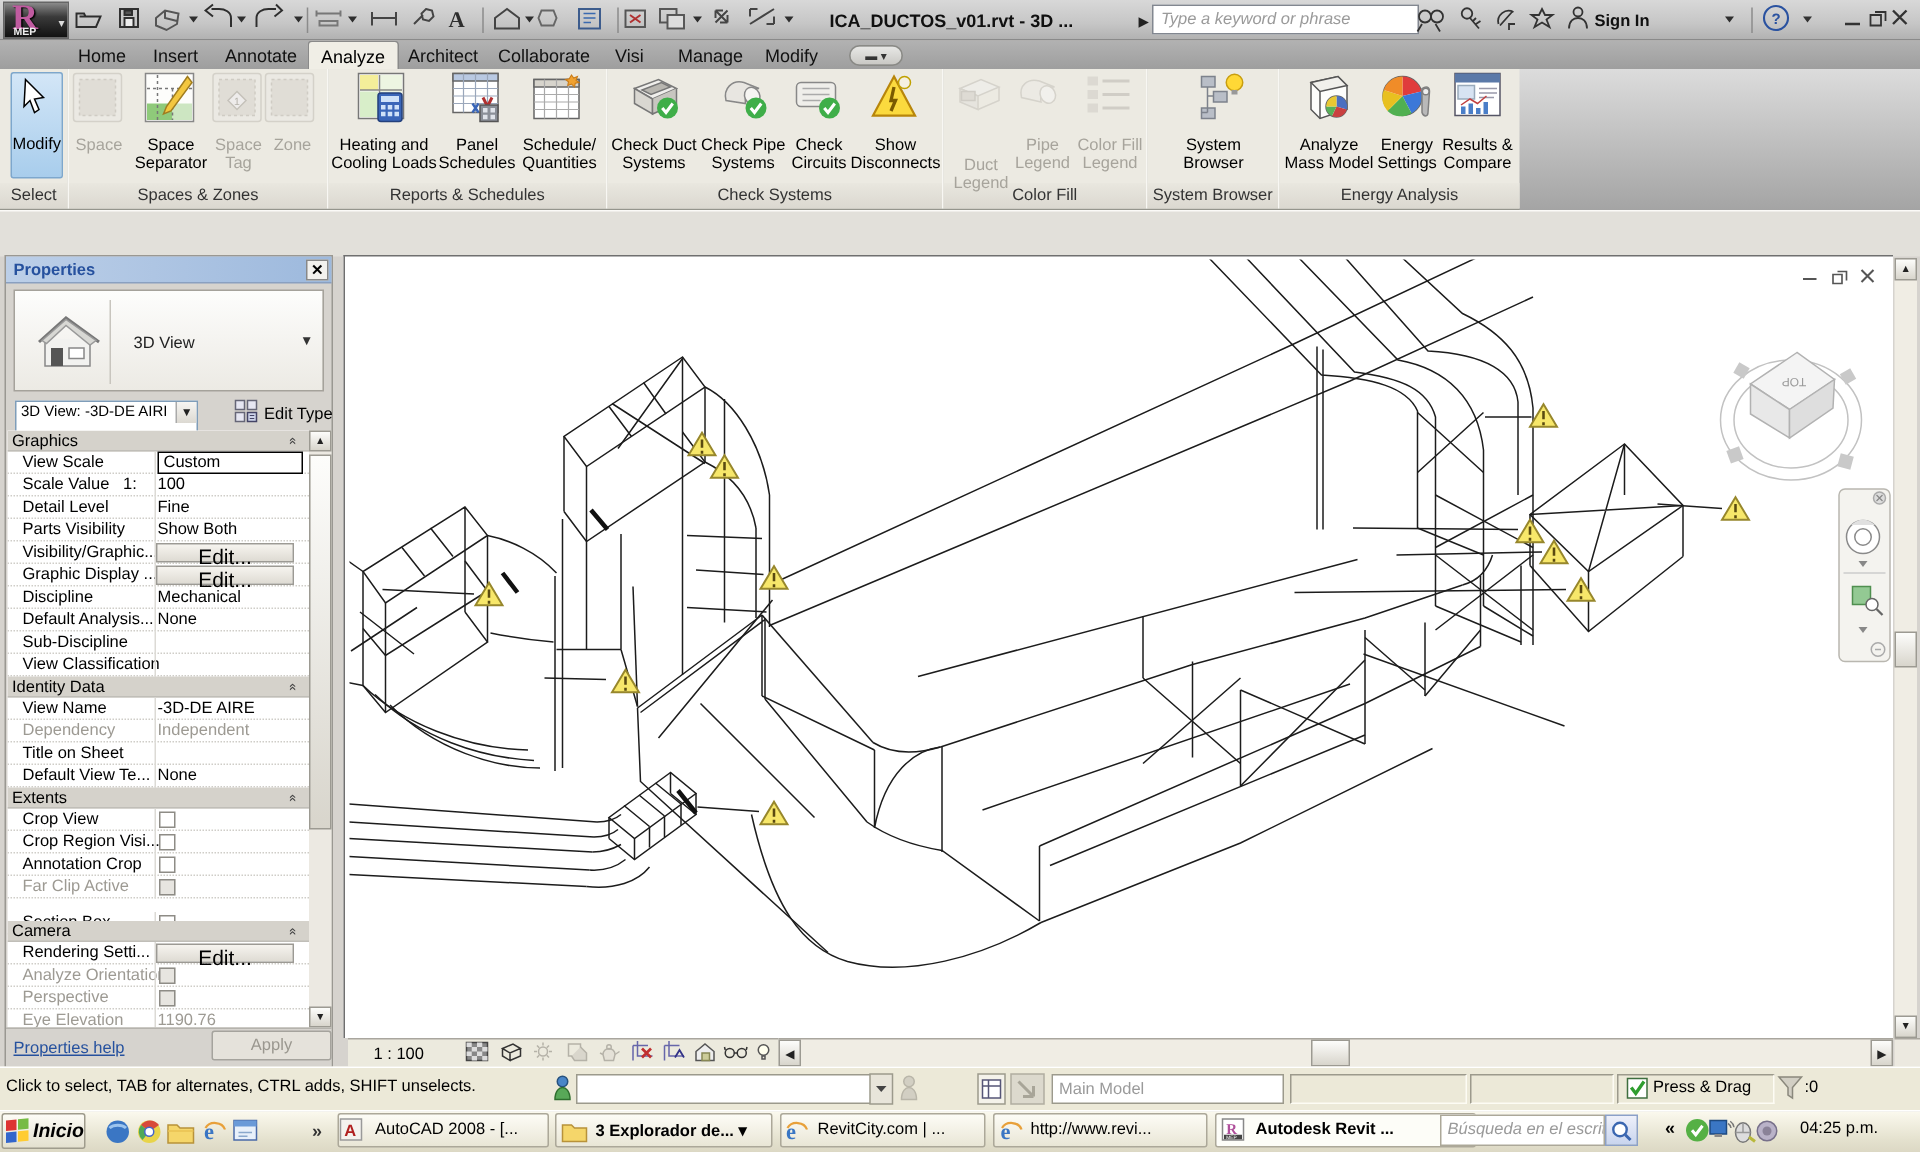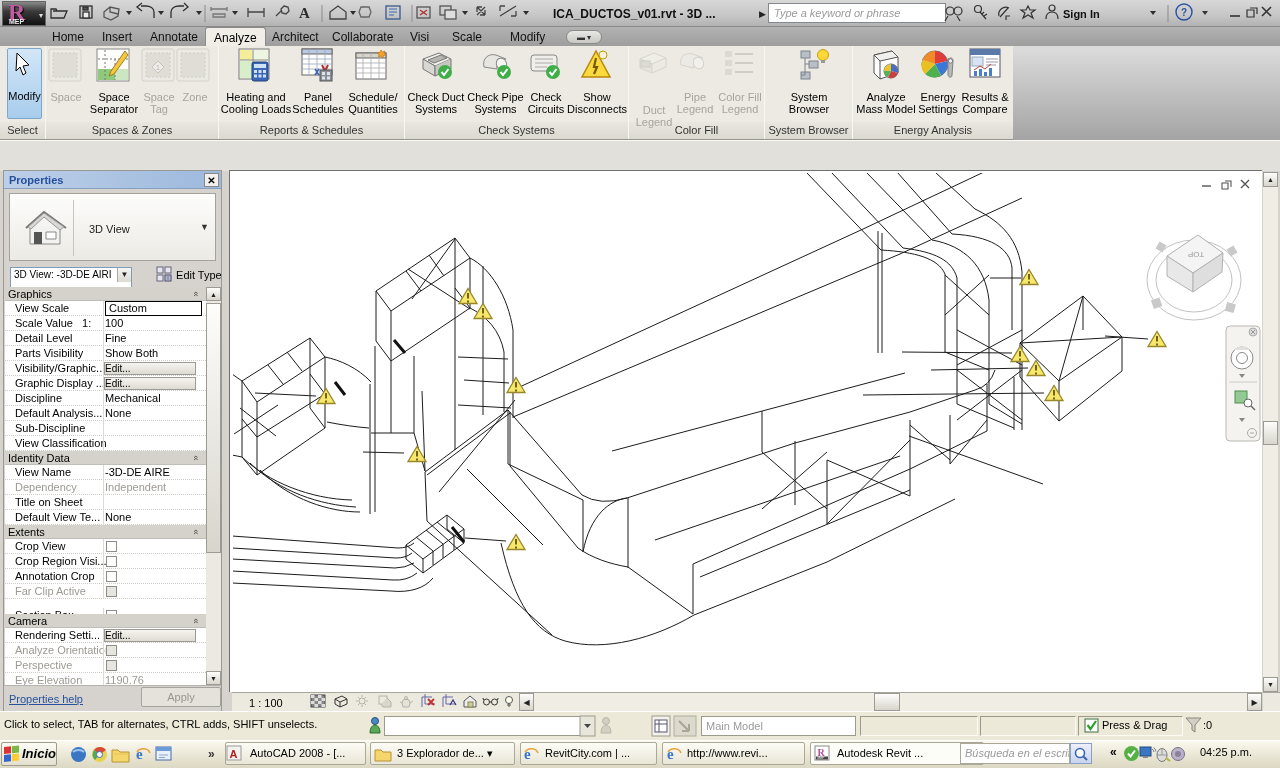--- a/index.html
+++ b/index.html
@@ -39,21 +39,21 @@
 #combo1 .db{position:absolute;right:0px;top:0px;width:14px;height:14px;background:linear-gradient(#f6f5f2,#dcd9d2);border-left:1px solid #aaa;text-align:center;font-size:8px;color:#222;line-height:14px}
 #edittype{left:152px;top:95px;width:80px;height:17px;font-size:11px;color:#000}
 #grid{left:1px;top:116px;width:201px;height:398px;background:#fff;overflow:hidden}
 .grow{position:absolute;left:0;width:201px;height:15px;border-bottom:1px dotted #cfcdc8;font-size:11px;color:#000}
 .grow .lb{position:absolute;left:10px;top:1px;white-space:nowrap}
 .grow .vl{position:absolute;left:100px;top:1px;white-space:nowrap}
 .grow .cln{position:absolute;left:98px;top:0;width:1px;height:15px;background:#dcdad5}
 .ghead{position:absolute;left:0;width:201px;height:14px;background:#d5d2cb;border-bottom:1px solid #c0beb8;font-size:11px;color:#000;padding:1px 0 0 3px}
 .ghead .chev{position:absolute;right:8px;top:2px;font-size:9px;color:#444;transform:rotate(90deg)}
 .gray2{color:#9d9a93}
-.editbtn{position:absolute;left:99px;top:1px;width:92px;height:13px;background:linear-gradient(#f6f4ef,#dedbd3);border:1px solid #9c9a94;font-size:10px;color:#000}
+.editbtn{position:absolute;left:99px;top:1px;width:92px;height:13px;background:linear-gradient(#f6f4ef,#dedbd3);border:1px solid #9c9a94;font-size:14px;text-align:center;color:#000}
 .cbox{position:absolute;left:101px;top:2px;width:11px;height:11px;background:#fff;border:1px solid #8e8c86}
 .cbox.gr{background:#e7e5e0}
 #gscroll{left:202px;top:116px;width:15px;height:398px;background:#ece9e2}
 #palbottom{left:0;top:514px;width:217px;height:26px;background:#d6d3ce;border-top:1px solid #b5b3ad}
 #prophelp{left:5px;top:522px;color:#26519e;text-decoration:underline;font-size:11px}
 #applybtn{left:137px;top:516px;width:80px;height:20px;background:#e5e2db;border:1px solid #a5a39d;border-radius:2px;color:#9a978f;text-align:center;padding-top:3px;font-size:11px}
 
 #canvas{left:229px;top:170px;width:1033px;height:522px;background:#fff;border-left:1px solid #6f6f6f;border-top:1px solid #6f6f6f}
 #vscroll{left:1263px;top:172px;width:15px;height:520px;background:#f0ede4}
 #viewbar{left:232px;top:692px;width:287px;height:19px;background:#eceade;border-top:1px solid #a9a69e;font-size:11px;color:#000}
@@ -127,21 +127,21 @@
 </svg>
 
 <div class="abs" id="tabrow"></div>
 <div class="tab" style="left:44px">Home</div>
 <div class="tab" style="left:94px">Insert</div>
 <div class="tab" style="left:142px">Annotate</div>
 <div class="tab active" style="left:205px">Analyze</div>
 <div class="tab" style="left:264px">Architect</div>
 <div class="tab" style="left:324px">Collaborate</div>
 <div class="tab" style="left:402px">Visi</div>
-<div class="tab" style="left:444px">Scale</div>
+<div class="tab" style="left:444px">Manage</div>
 <div class="tab" style="left:502px">Modify</div>
 <div class="abs" style="left:566px;top:30px;width:36px;height:14px;background:linear-gradient(#e8e8e6,#c9c8c4);border:1px solid #8a8a86;border-radius:7px;text-align:center;font-size:8px;color:#333;line-height:13px">▬ ▾</div>
 <svg class="abs" style="left:0;top:122px" width="1280" height="18" viewBox="0 0 1280 18">
 <g stroke="#555" fill="none">
       <path d="M205,6 l6,6 m0,-4 l0,4 l-4,0 M205,12 l6,0" stroke-width="0.9"></path>
       <path d="M392,6 l6,6 m0,-4 l0,4 l-4,0 M392,12 l6,0" stroke-width="0.9"></path>
     </g>
 </svg>
 
 <div class="abs" id="ribbon"></div>
@@ -831,20 +831,20 @@
     </g>
 <g transform="translate(1171,747)">
       <circle cx="7" cy="7" r="6.5" fill="#b9b2c8" stroke="#77708a"></circle>
       <circle cx="7" cy="7" r="3" fill="#8a8298"></circle>
     </g>
 </svg>
 <div class="abs" id="inicio">
     <span style="position:absolute;left:20px;top:3px">Inicio</span>
   </div>
 <div class="tbtn" style="left:225px;width:141px;padding:4px 0 0 24px">AutoCAD 2008 - [...</div>
-<div class="tbtn" style="left:370px;width:145px;padding:4px 0 0 26px;font-weight:normal">3 Explorador de... ▾</div>
+<div class="tbtn" style="left:370px;width:145px;padding:4px 0 0 26px;font-weight:bold">3 Explorador de... ▾</div>
 <div class="tbtn" style="left:520px;width:137px;padding:4px 0 0 24px">RevitCity.com | ...</div>
 <div class="tbtn" style="left:662px;width:143px;padding:4px 0 0 24px">http://www.revi...</div>
-<div class="tbtn" style="left:810px;width:174px;padding:4px 0 0 26px;font-weight:normal;background:#fdfdf8">Autodesk Revit ...</div>
+<div class="tbtn" style="left:810px;width:174px;padding:4px 0 0 26px;font-weight:bold;background:#fdfdf8">Autodesk Revit ...</div>
 <div class="abs" style="left:960px;top:743px;width:110px;height:21px;background:#fff;border:1px solid #aca899;color:#9a9a9a;font-size:11px;padding:3px 0 0 4px;font-style:italic;white-space:nowrap;overflow:hidden">Búsqueda en el escrit</div>
 <div class="abs" style="left:1070px;top:743px;width:22px;height:21px;background:linear-gradient(#eef0fa,#c8d4ee);border:1px solid #8ba0c8"></div>
 <div class="abs" style="left:1110px;top:745px;font-weight:bold;font-size:12px">«</div>
 <div class="abs" style="left:1200px;top:746px;font-size:11px">04:25 p.m.</div>
 
 </body></html>

